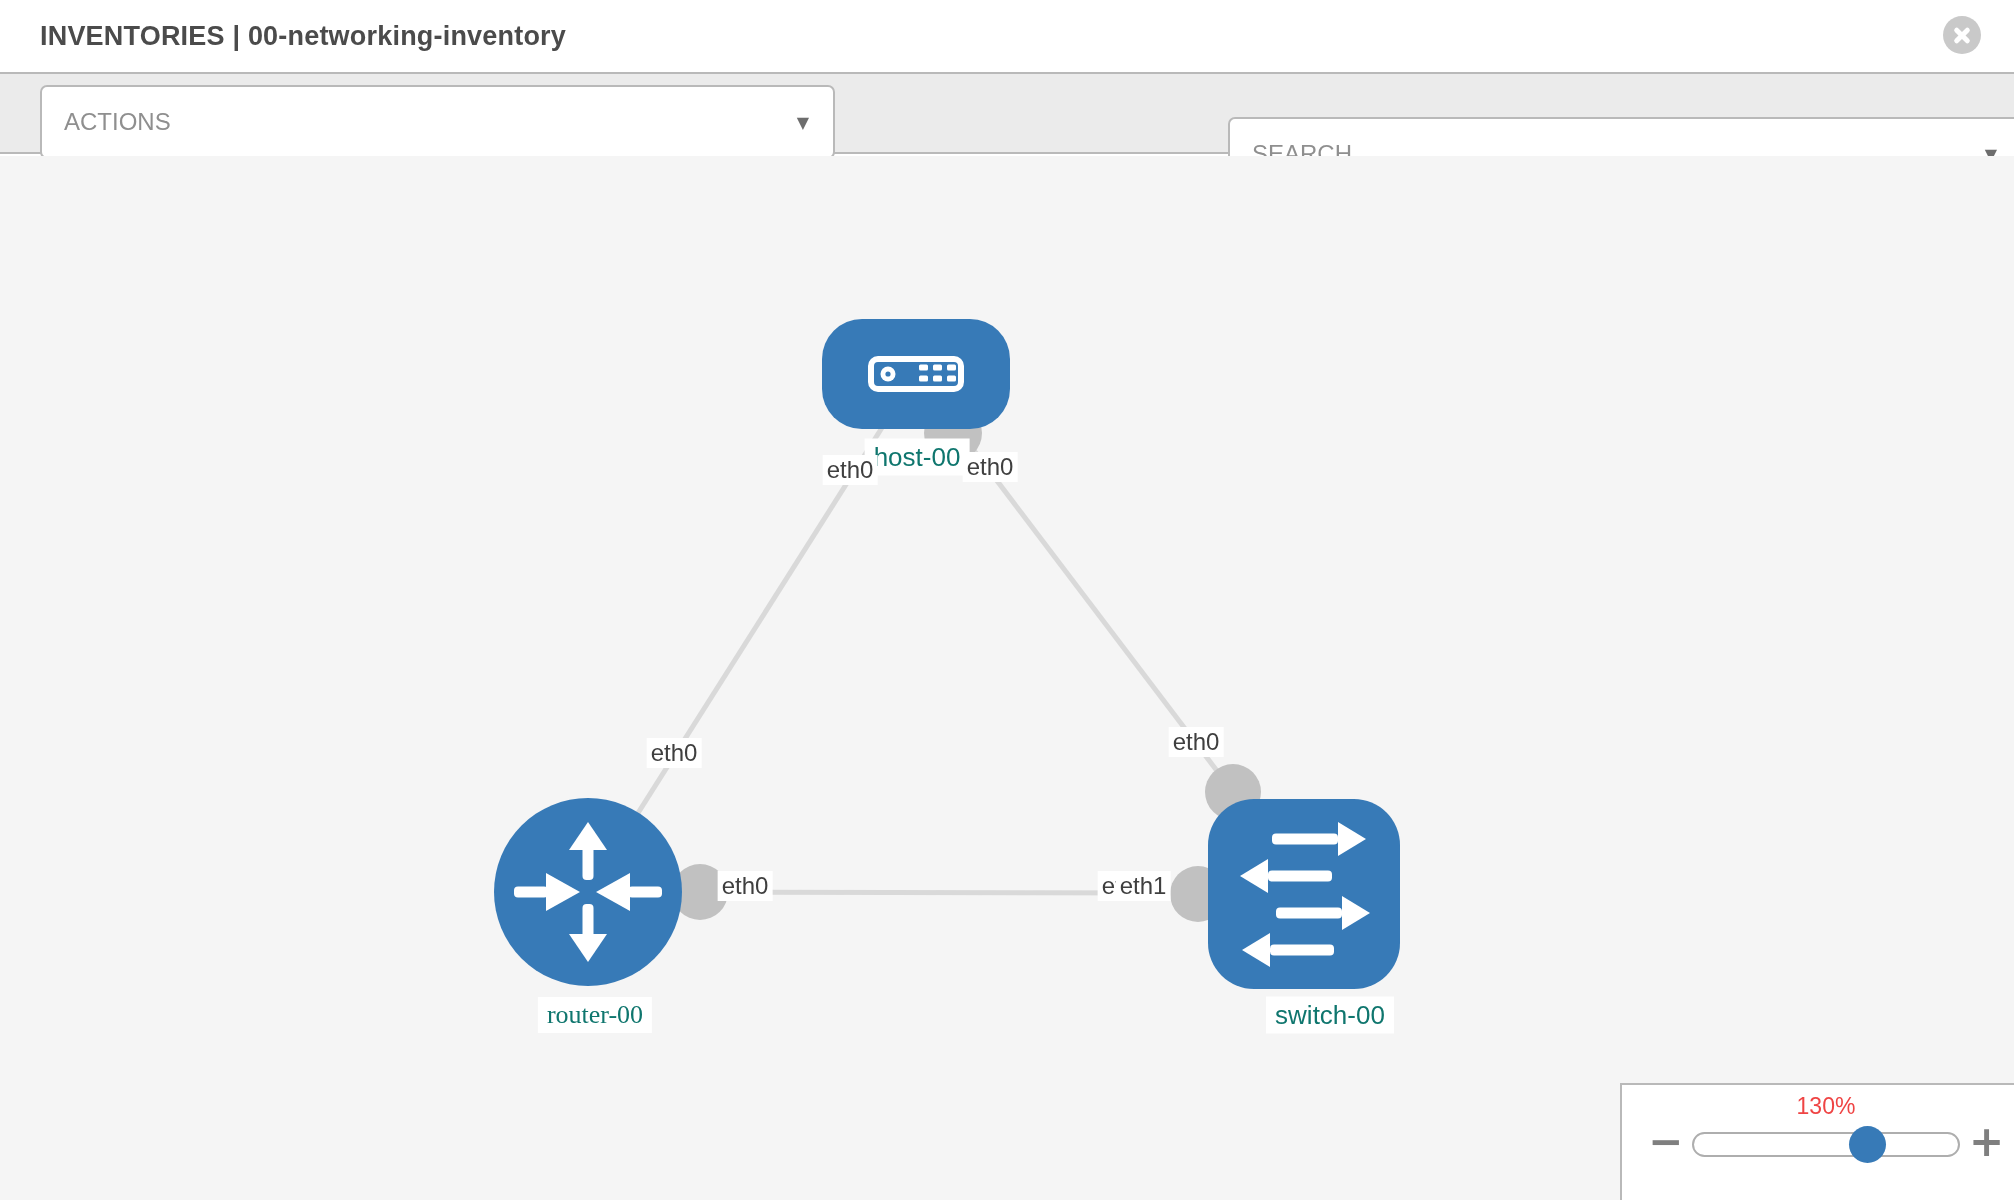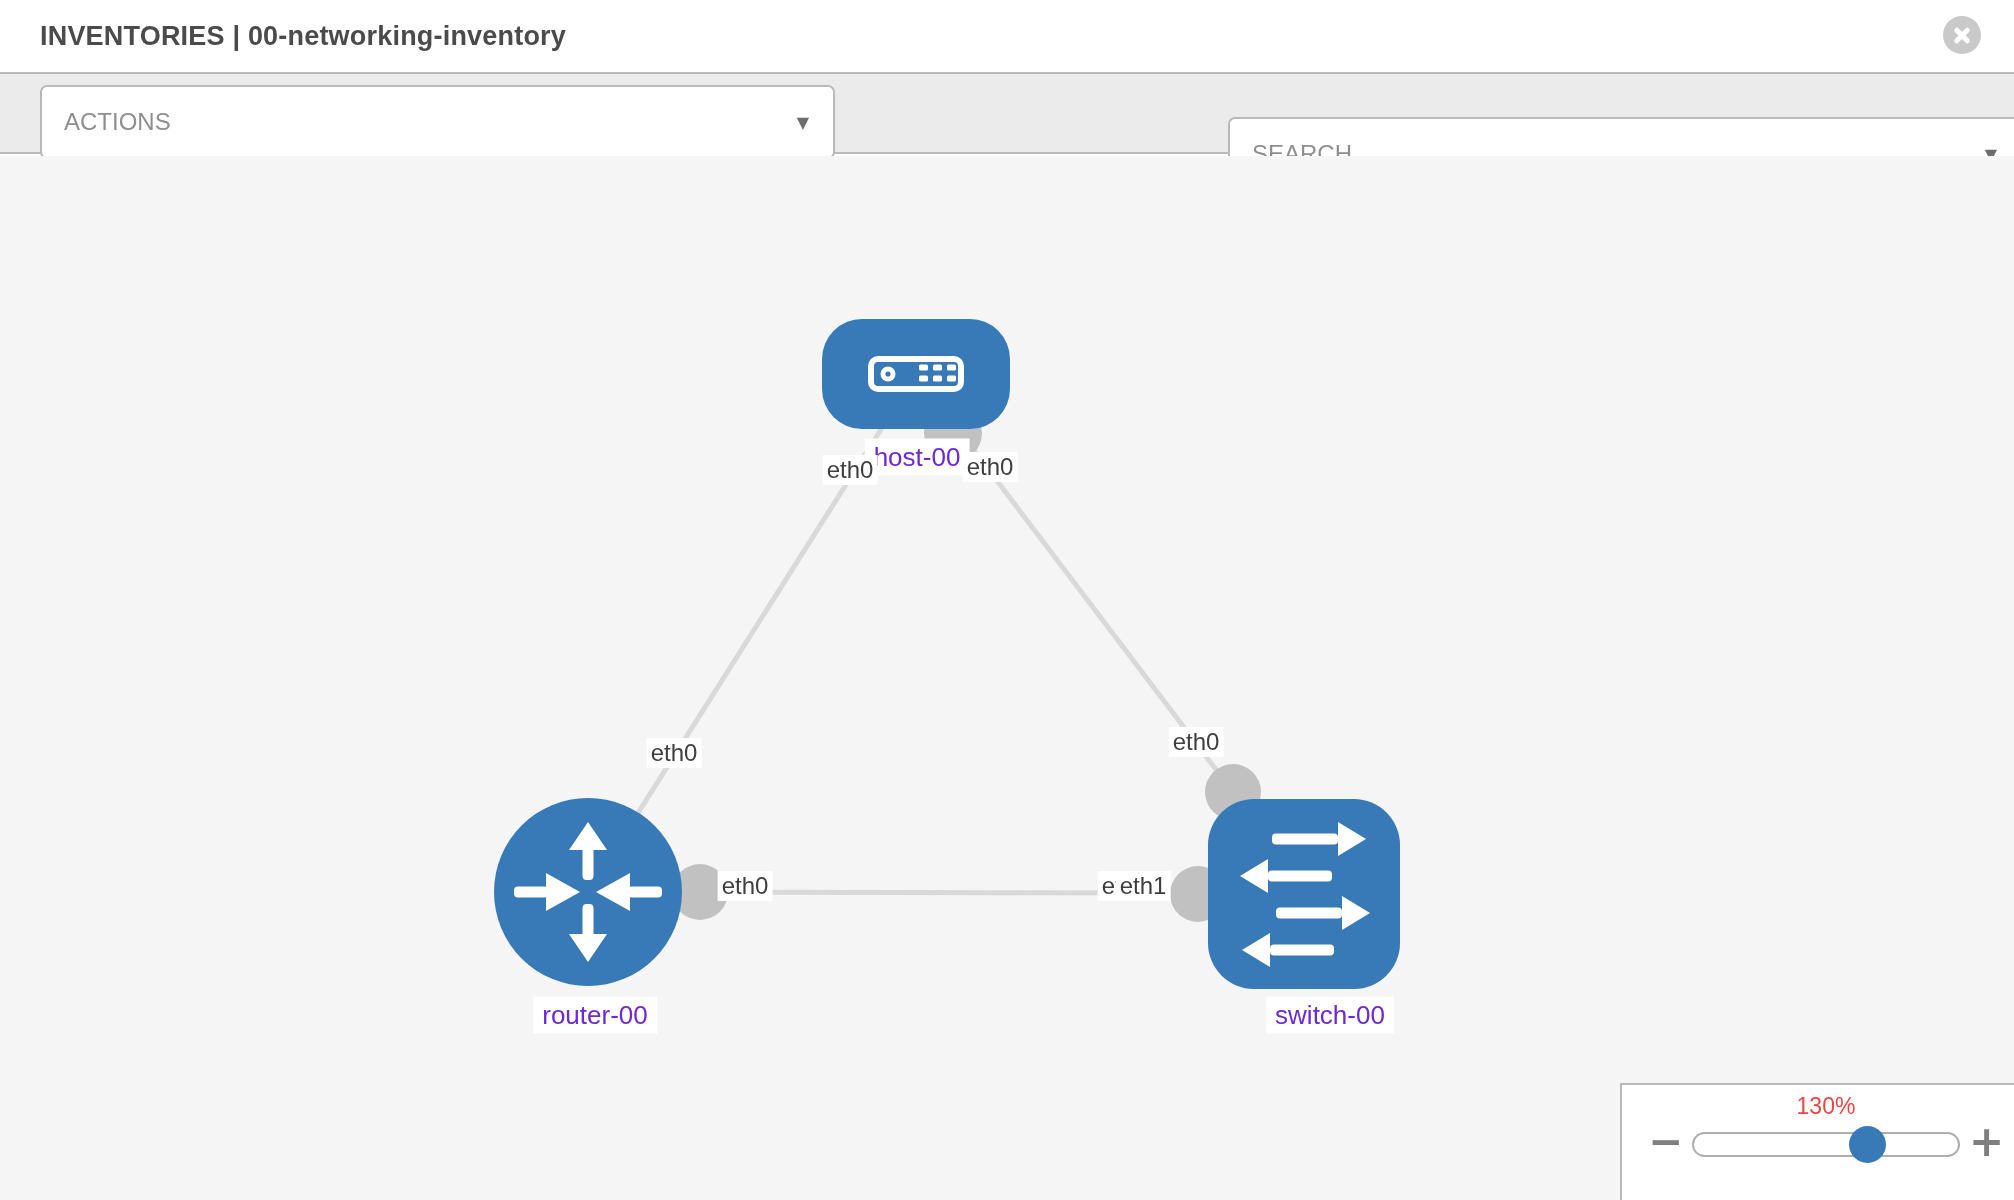--- a/index.html
+++ b/index.html
@@ -30,21 +30,21 @@
   .combo.search  { left:1228px; width:795px;margin-top:32px; }
   .tool-icon { position:absolute; top:94px; width:40px; height:40px; cursor:pointer; }
   .tool-icon.wrench { left:1047px; }
   .tool-icon.key    { left:1113px; }
 
   
   .canvas { position:absolute; left:0; top:156px; width:2014px; height:1044px; background:#f5f5f5; }
   .topology-svg { position:absolute; left:0; top:0; z-index:1; }
 
   .graph-label { position:absolute; transform:translate(-50%,-50%); background:#ffffff;
-                 color:#6d28d9; white-space:nowrap; z-index:5; }
+                 color:#0f766e; white-space:nowrap; z-index:5; }
   .node-label { font-size:26px; padding:3px 9px; }
   .if-label   { font-size:24px; padding:1px 4px; color:#3f3f3f; }
   .if-label.back  { z-index:4; }
   .if-label.front { z-index:5; }
 
   
   .zoom-panel { position:absolute; left:1620px; top:1083px; width:400px; height:130px;
                 background:#ffffff; border:2px solid #b9b9b9; z-index:10; }
   .zoom-level { position:absolute; left:70px; top:8px; width:268px; text-align:center;
                 font-size:23px; color:#ef4444; }
@@ -151,21 +151,21 @@
         <polygon points="-64,-18 -36,-35 -36,-1"></polygon>
         <rect x="-28" y="13.5" width="66" height="11" rx="4"></rect>
         <polygon points="66,19 38,2 38,36"></polygon>
         <rect x="-34" y="50.5" width="64" height="11" rx="4"></rect>
         <polygon points="-62,56 -34,39 -34,73"></polygon>
       </g>
     </g>
   </svg>
 
   <div class="graph-label node-label" style="left:917px;  top:301px;">host-00</div>
-  <div class="graph-label node-label" style="left:595px;  top:859px;">router-00</div>
+  <div class="graph-label node-label" style="left:595px;  top:859px;font-family:Liberation Serif, serif;">router-00</div>
   <div class="graph-label node-label" style="left:1330px; top:859px;">switch-00</div>
 
   <div class="graph-label if-label" style="left:850px;  top:314px;">eth0</div>
   <div class="graph-label if-label" style="left:990px;  top:311px;">eth0</div>
   <div class="graph-label if-label" style="left:674px;  top:597px;">eth0</div>
   <div class="graph-label if-label" style="left:1196px; top:586px;">eth0</div>
   <div class="graph-label if-label" style="left:745px;  top:730px;">eth0</div>
   <div class="graph-label if-label back" style="left:1125px; top:730px;">eth1</div>
   <div class="graph-label if-label front" style="left:1143px; top:730px;">eth1</div>
 </div>

